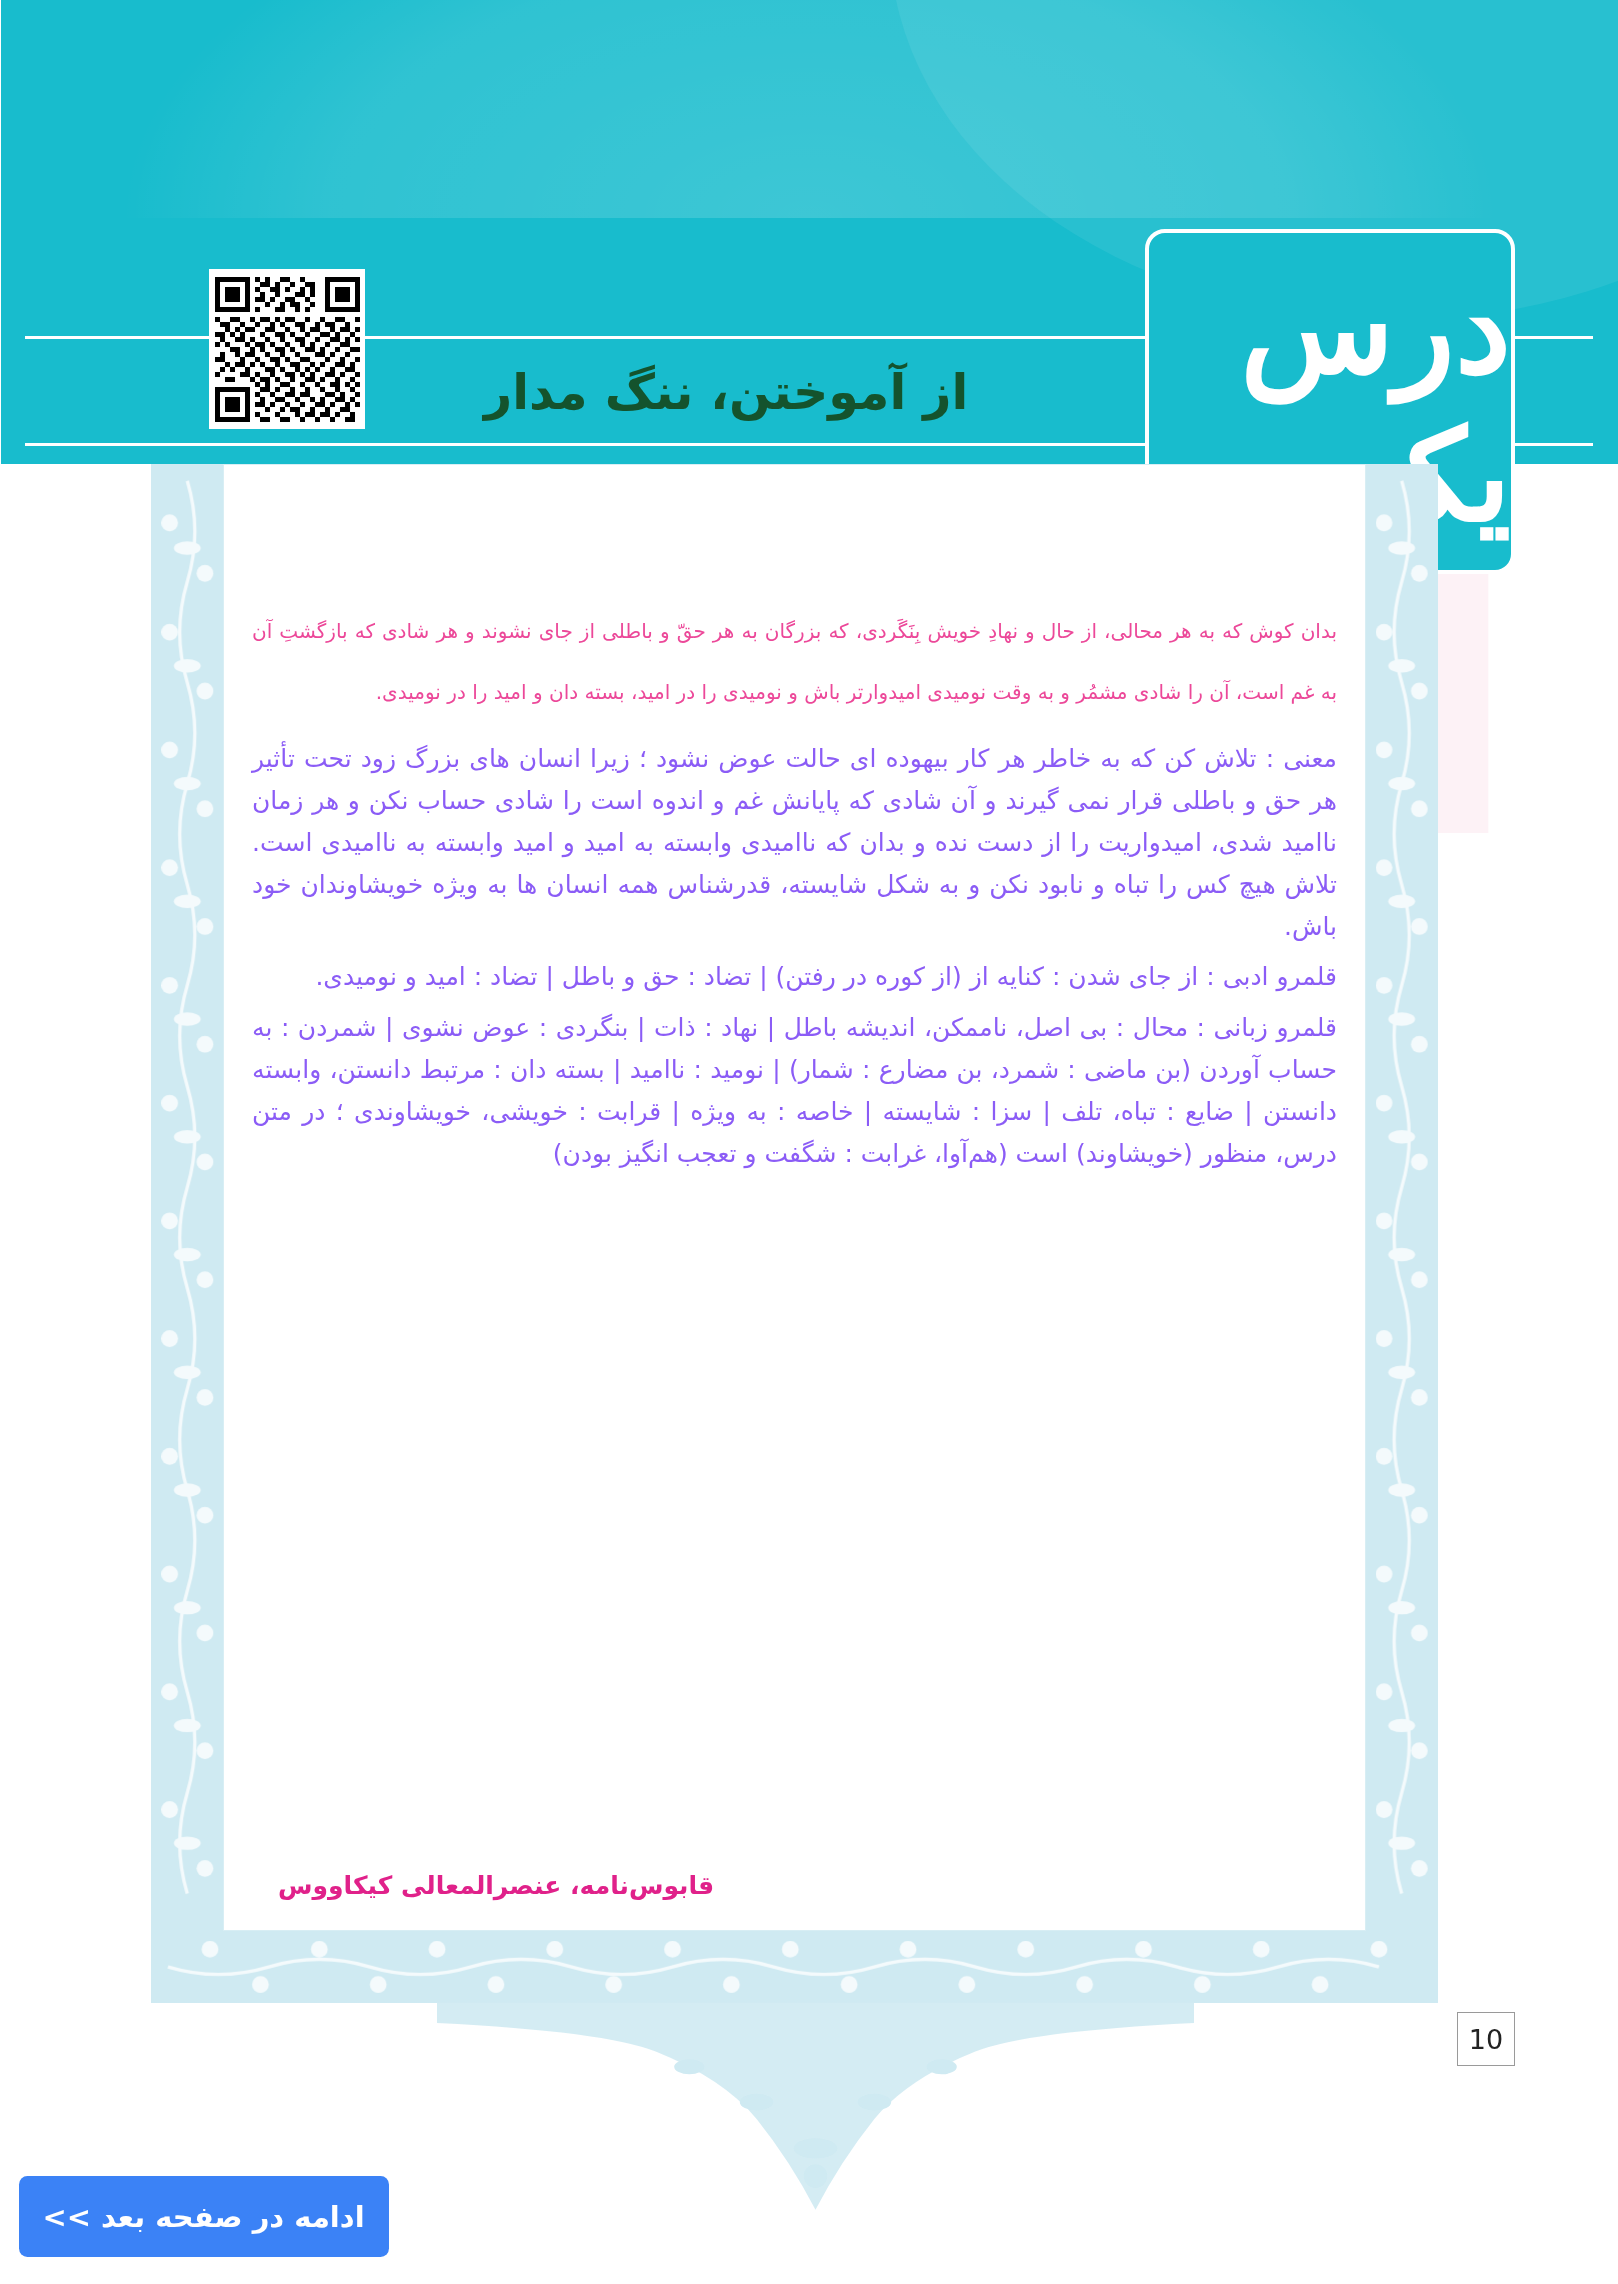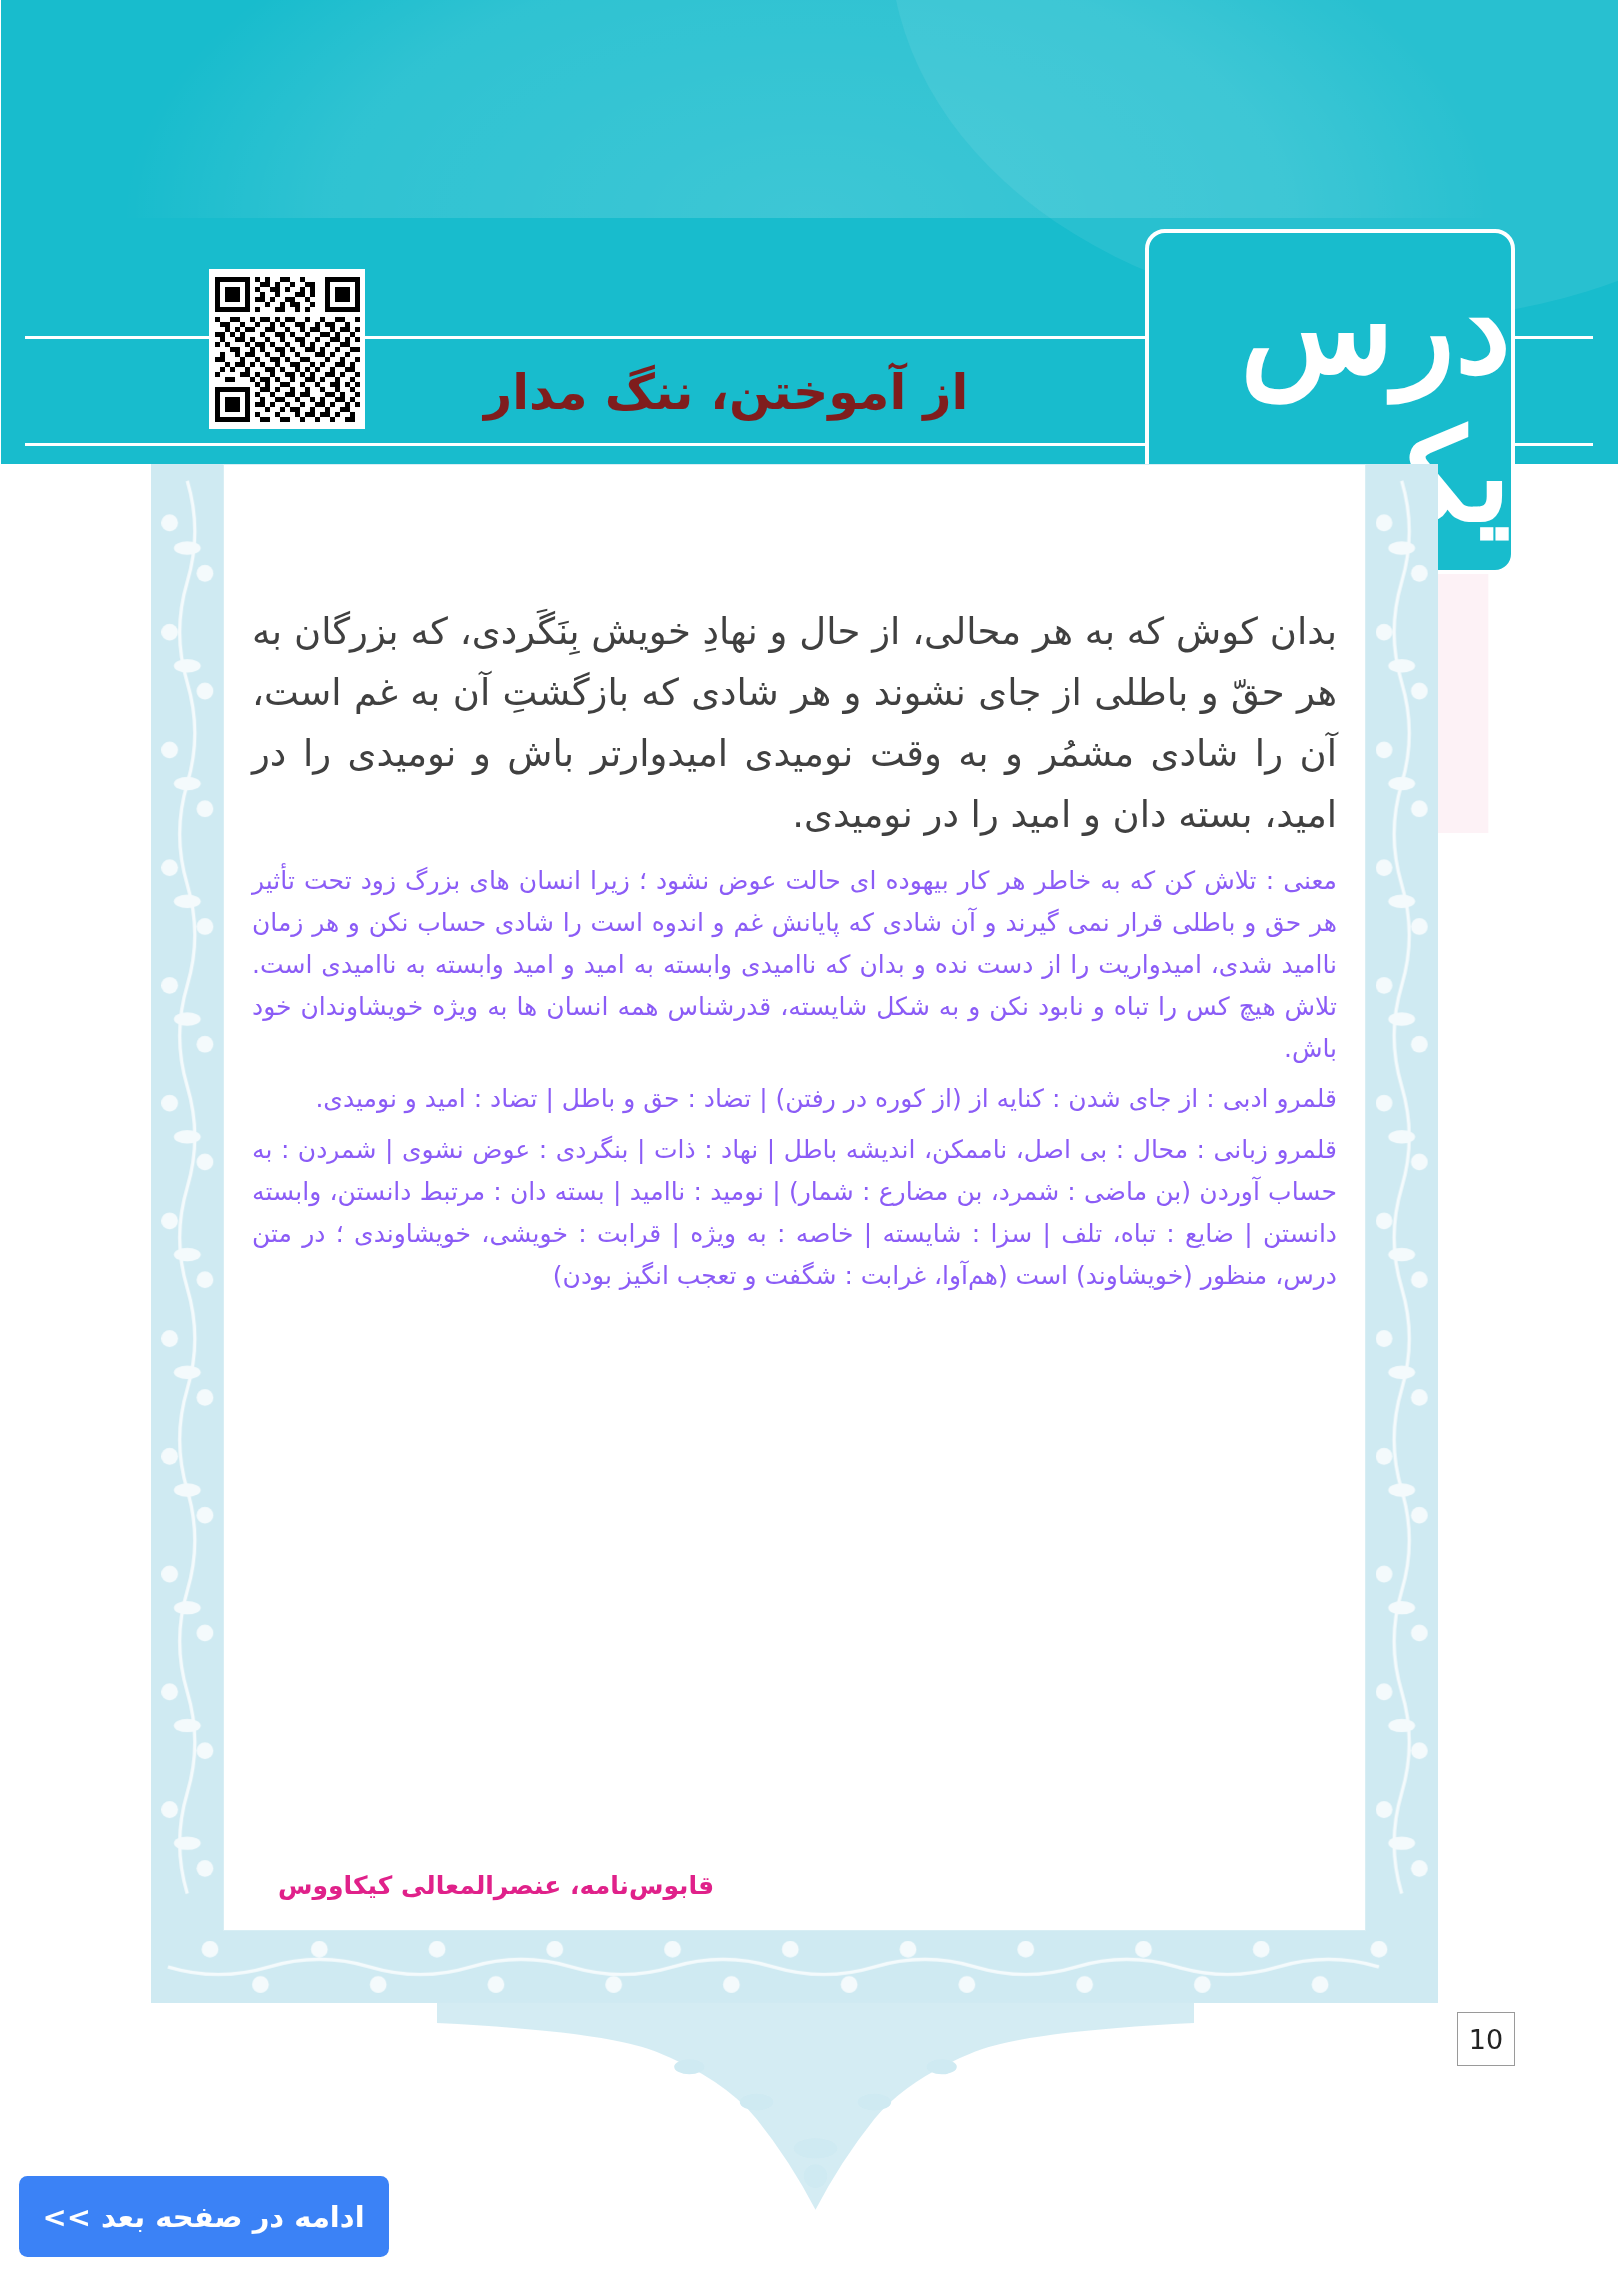--- a/index.html
+++ b/index.html
@@ -68,21 +68,21 @@
     background: #ffffff;
   }
   .rule.r1 { top: 336px; }
   .rule.r2 { top: 443px; }
   .lesson-title-text {
     position: absolute;
     top: 352px;
     right: 437px;
     width: 698px;
     text-align: left;
-    color: #7f1d1d;
+    color: #14532d;
     font-size: 49px;
     font-weight: bold;
     line-height: 81px;
     white-space: nowrap;
     direction: rtl;
   }
 
   
   .lesson-box {
     position: absolute;
@@ -167,22 +167,22 @@
   
   .content {
     position: absolute;
     left: 252px;
     top: 601px;
     width: 1085px;
     direction: rtl;
     text-align: justify;
   }
   .poem {
-    color: #404040;
-    font-size: 37px;
+    color: #ec4899;
+    font-size: 20px;
     line-height: 61px;
     text-align: justify;
     font-family: "DejaVu Sans", "Liberation Sans", sans-serif;
   }
   .poem p { margin: 0 0 8.4px 0; }
   .poem p:last-child { margin-bottom: 0; }
 
   .notes {
     margin-top: 15px;
     color: #8b5cf6;

